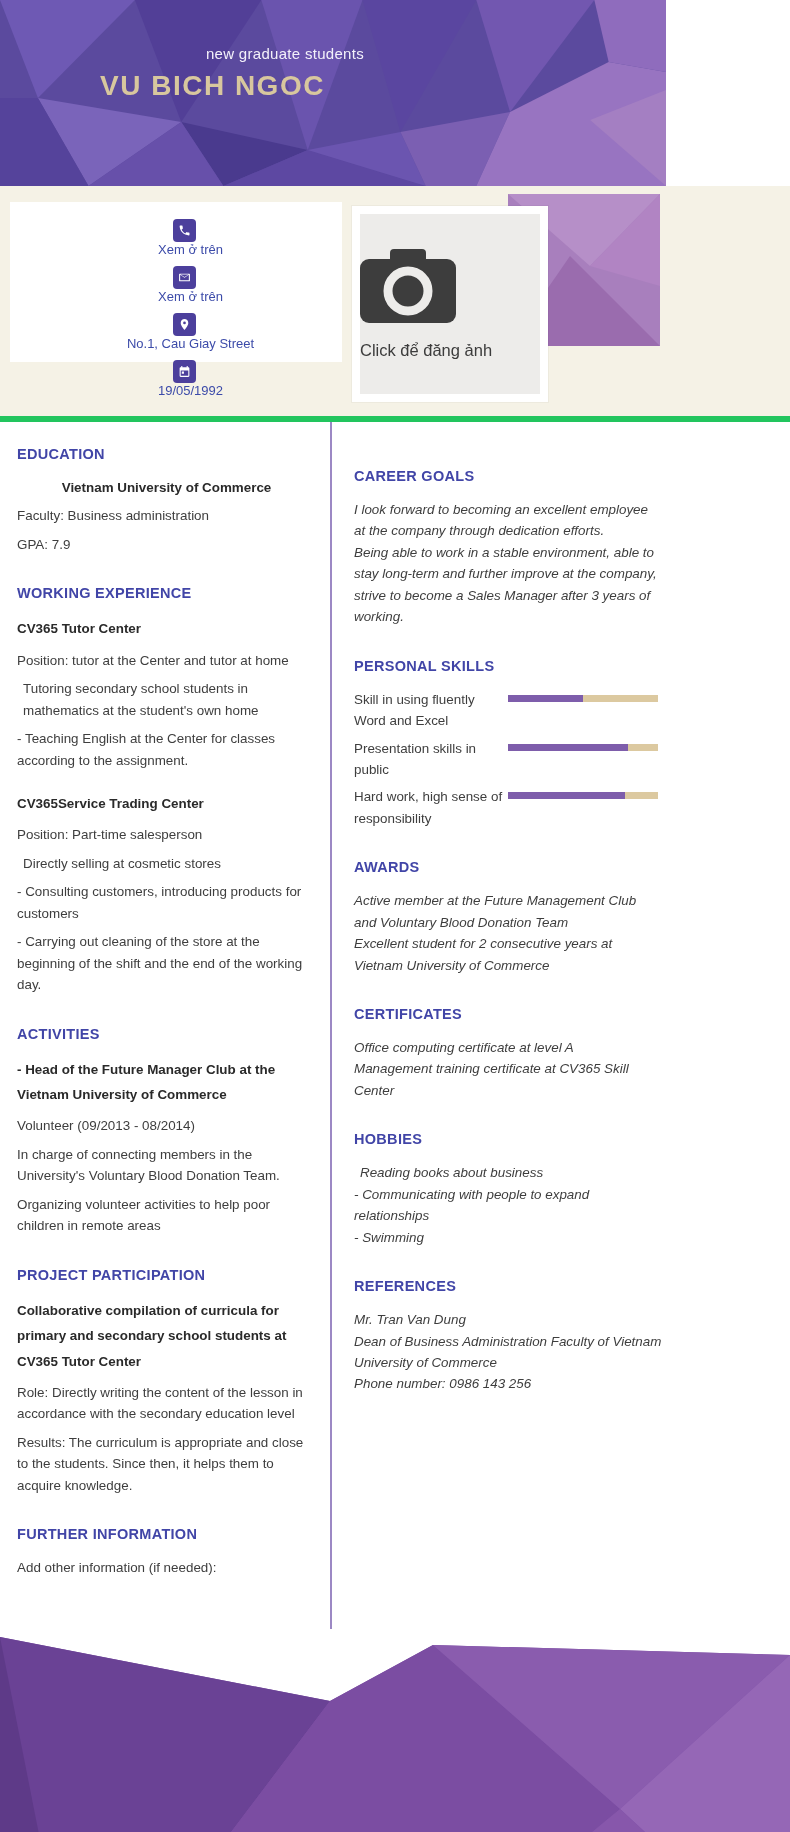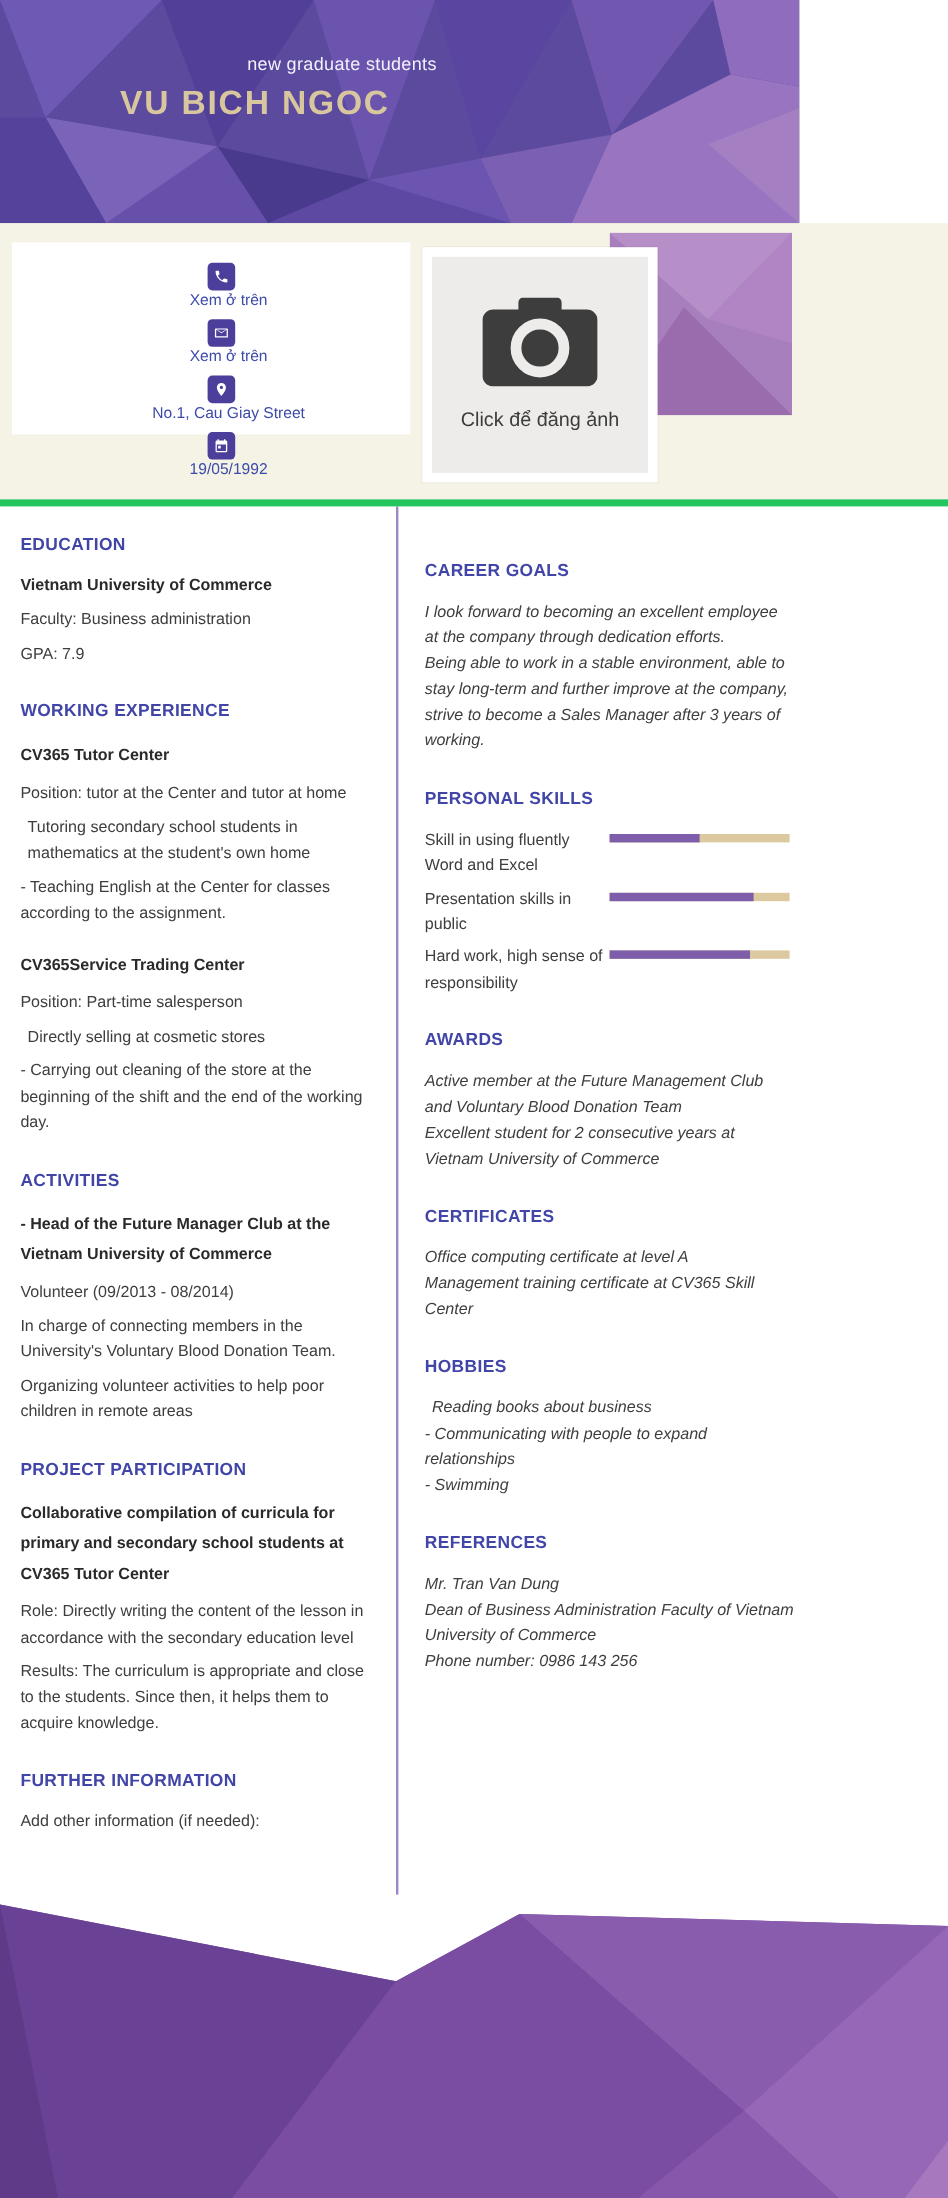--- a/index.html
+++ b/index.html
@@ -21,34 +21,34 @@
                   background: #ffffff; padding: 17px 0 0 16px; }
   .contact-row { display: flex; align-items: center; margin-bottom: 9px; cursor: pointer; flex-direction: column; }
   .cicon { width: 23px; height: 23px; border-radius: 4px; background: #4c3f9c;
            display: inline-flex; align-items: center; justify-content: center; flex: 0 0 auto; }
   .cicon svg { width: 13px; height: 13px; }
   .ctext { margin-left: 13px; font-size: 13px; color: #3c4ba9; }
 
   .photo-box { position: absolute; left: 352px; top: 20px; width: 196px; height: 196px;
                background: #ffffff; padding: 8px; cursor: pointer; box-shadow: 0 0 0 1px rgba(0,0,0,0.03); }
   .photo-inner { width: 100%; height: 100%; background: #edecea; display: flex; flex-direction: column;
-                 align-items: center; justify-content: center; }
+                 align-items: flex-start; justify-content: center; }
   .camera { display: block; margin-bottom: 14px; }
   .photo-label { font-size: 16.5px; color: #3c3c3c; }
 
   
   .main { display: flex; min-height: 1079px; border-top: 6px solid #22c55e; background: #fff; }
   .col-left { width: 332px; flex: 0 0 332px; border-right: 2px solid #9c88c4; padding: 24px 14px 20px 17px; }
   .col-right { flex: 1; padding: 46px 128px 30px 22px; }
 
   .sec { margin-bottom: 30px; }
   .sec-heading { color: #4145a7; font-size: 14.5px; font-weight: bold; letter-spacing: .3px; margin: 0 0 15px; }
   .p { font-size: 13.4px; line-height: 1.6; margin: 0 0 7px; color: #3e3e3e; }
   .p.tight { margin: 0; font-style: italic; }
-  .p.bold { font-weight: bold; color: #2a2a2a; }
+  .p.bold { font-weight: bold; color: #2a2a2a; text-align: center; }
   .p.title { font-weight: bold; color: #2a2a2a; line-height: 1.9; margin: 0 0 8px; }
   .p.ind { padding-left: 6px; }
   .job { margin-bottom: 20px; }
   .job:last-child { margin-bottom: 0; }
 
   
   .skill-row { display: flex; align-items: flex-start; margin-bottom: 6px; }
   .skill-label { width: 152px; font-size: 13.4px; line-height: 1.6; color: #3e3e3e; }
   .skill-bar { width: 150px; height: 7px; background: #dcc9a0; margin-top: 6px; margin-left: 2px; flex: 0 0 150px; }
   .skill-fill { height: 100%; background: #7e5dab; }
@@ -160,20 +160,21 @@
         <div class="job">
           <p class="p title">CV365 Tutor Center</p>
           <p class="p">Position: tutor at the Center and tutor at home</p>
           <p class="p ind">Tutoring secondary school students in mathematics at the student's own home</p>
           <p class="p">- Teaching English at the Center for classes according to the assignment.</p>
         </div>
         <div class="job">
           <p class="p title">CV365Service Trading Center</p>
           <p class="p">Position: Part-time salesperson</p>
           <p class="p ind">Directly selling at cosmetic stores</p>
+          <p class="p">- Consulting customers, introducing products for customers</p>
           <p class="p">- Carrying out cleaning of the store at the beginning of the shift and the end of the working day.</p>
         </div>
       </div>
 
       <div class="sec">
         <h2 class="sec-heading">ACTIVITIES</h2>
         <p class="p title">- Head of the Future Manager Club at the Vietnam University of Commerce</p>
         <p class="p">Volunteer (09/2013 - 08/2014)</p>
         <p class="p">In charge of connecting members in the University's Voluntary Blood Donation Team.</p>
         <p class="p">Organizing volunteer activities to help poor children in remote areas</p>

